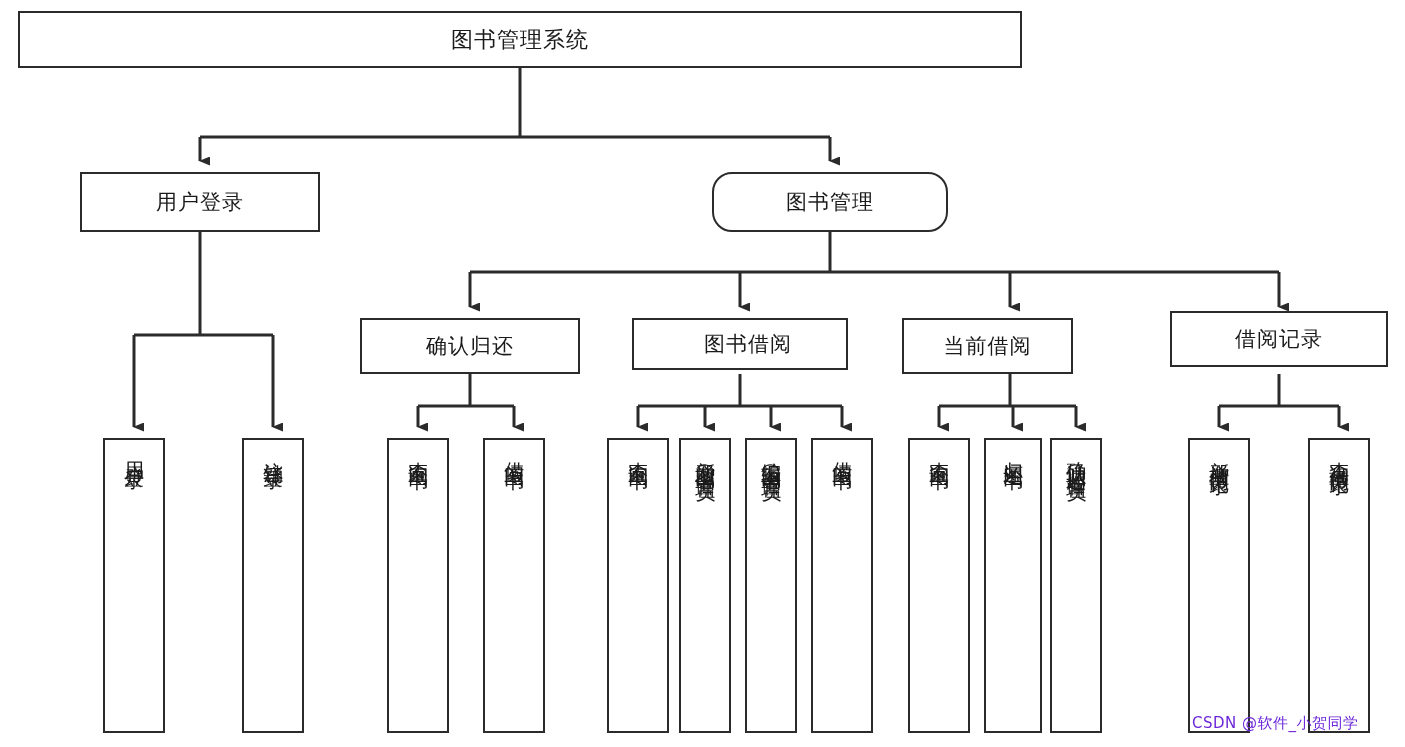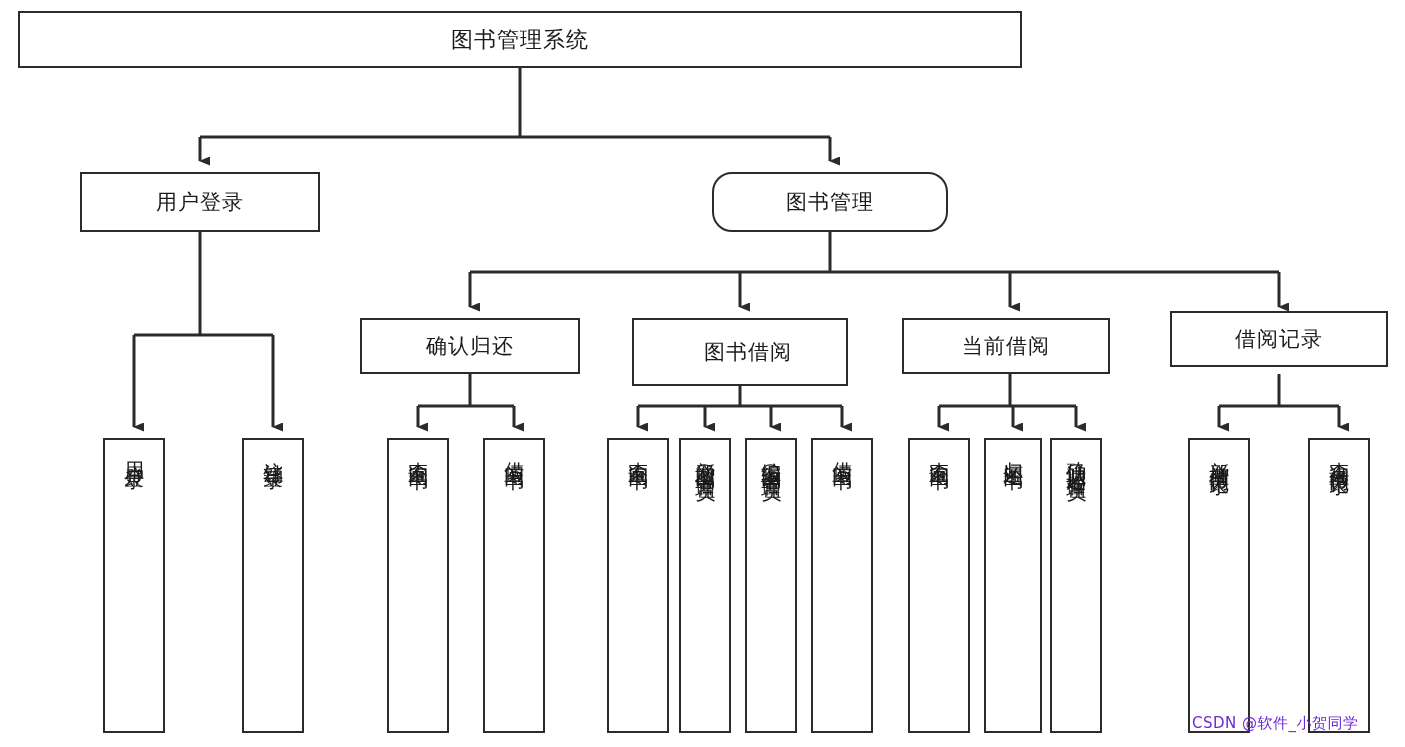--- a/index.html
+++ b/index.html
@@ -98,24 +98,24 @@
       </div>
       <div class="node h" style="left: 80px; top: 172px; width: 240px; height: 60px;">
         <span>用户登录</span>
       </div>
       <div class="node h" style="left: 712px; top: 172px; width: 236px; height: 60px; border-radius: 20px;">
         <span>图书管理</span>
       </div>
       <div class="node h" style="left: 360px; top: 318px; width: 220px; height: 56px;">
         <span>确认归还</span>
       </div>
-      <div class="node h" style="left: 632px; top: 318px; width: 216px; height: 68px; padding-left: 16px;">
+      <div class="node h" style="left: 632px; top: 318px; width: 216px; height: 52px; padding-left: 16px;">
         <span>图书借阅</span>
       </div>
-      <div class="node h" style="left: 902px; top: 318px; width: 208px; height: 56px;">
+      <div class="node h" style="left: 902px; top: 318px; width: 171px; height: 56px;">
         <span>当前借阅</span>
       </div>
       <div class="node h" style="left: 1170px; top: 311px; width: 218px; height: 56px;">
         <span>借阅记录</span>
       </div>
       <div class="node v" style="left: 103px; top: 438px; width: 62px; height: 295px;">
         <span class="vtext">用户登录</span>
       </div>
       <div class="node v" style="left: 242px; top: 438px; width: 62px; height: 295px;">
         <span class="vtext">注销登录</span>

